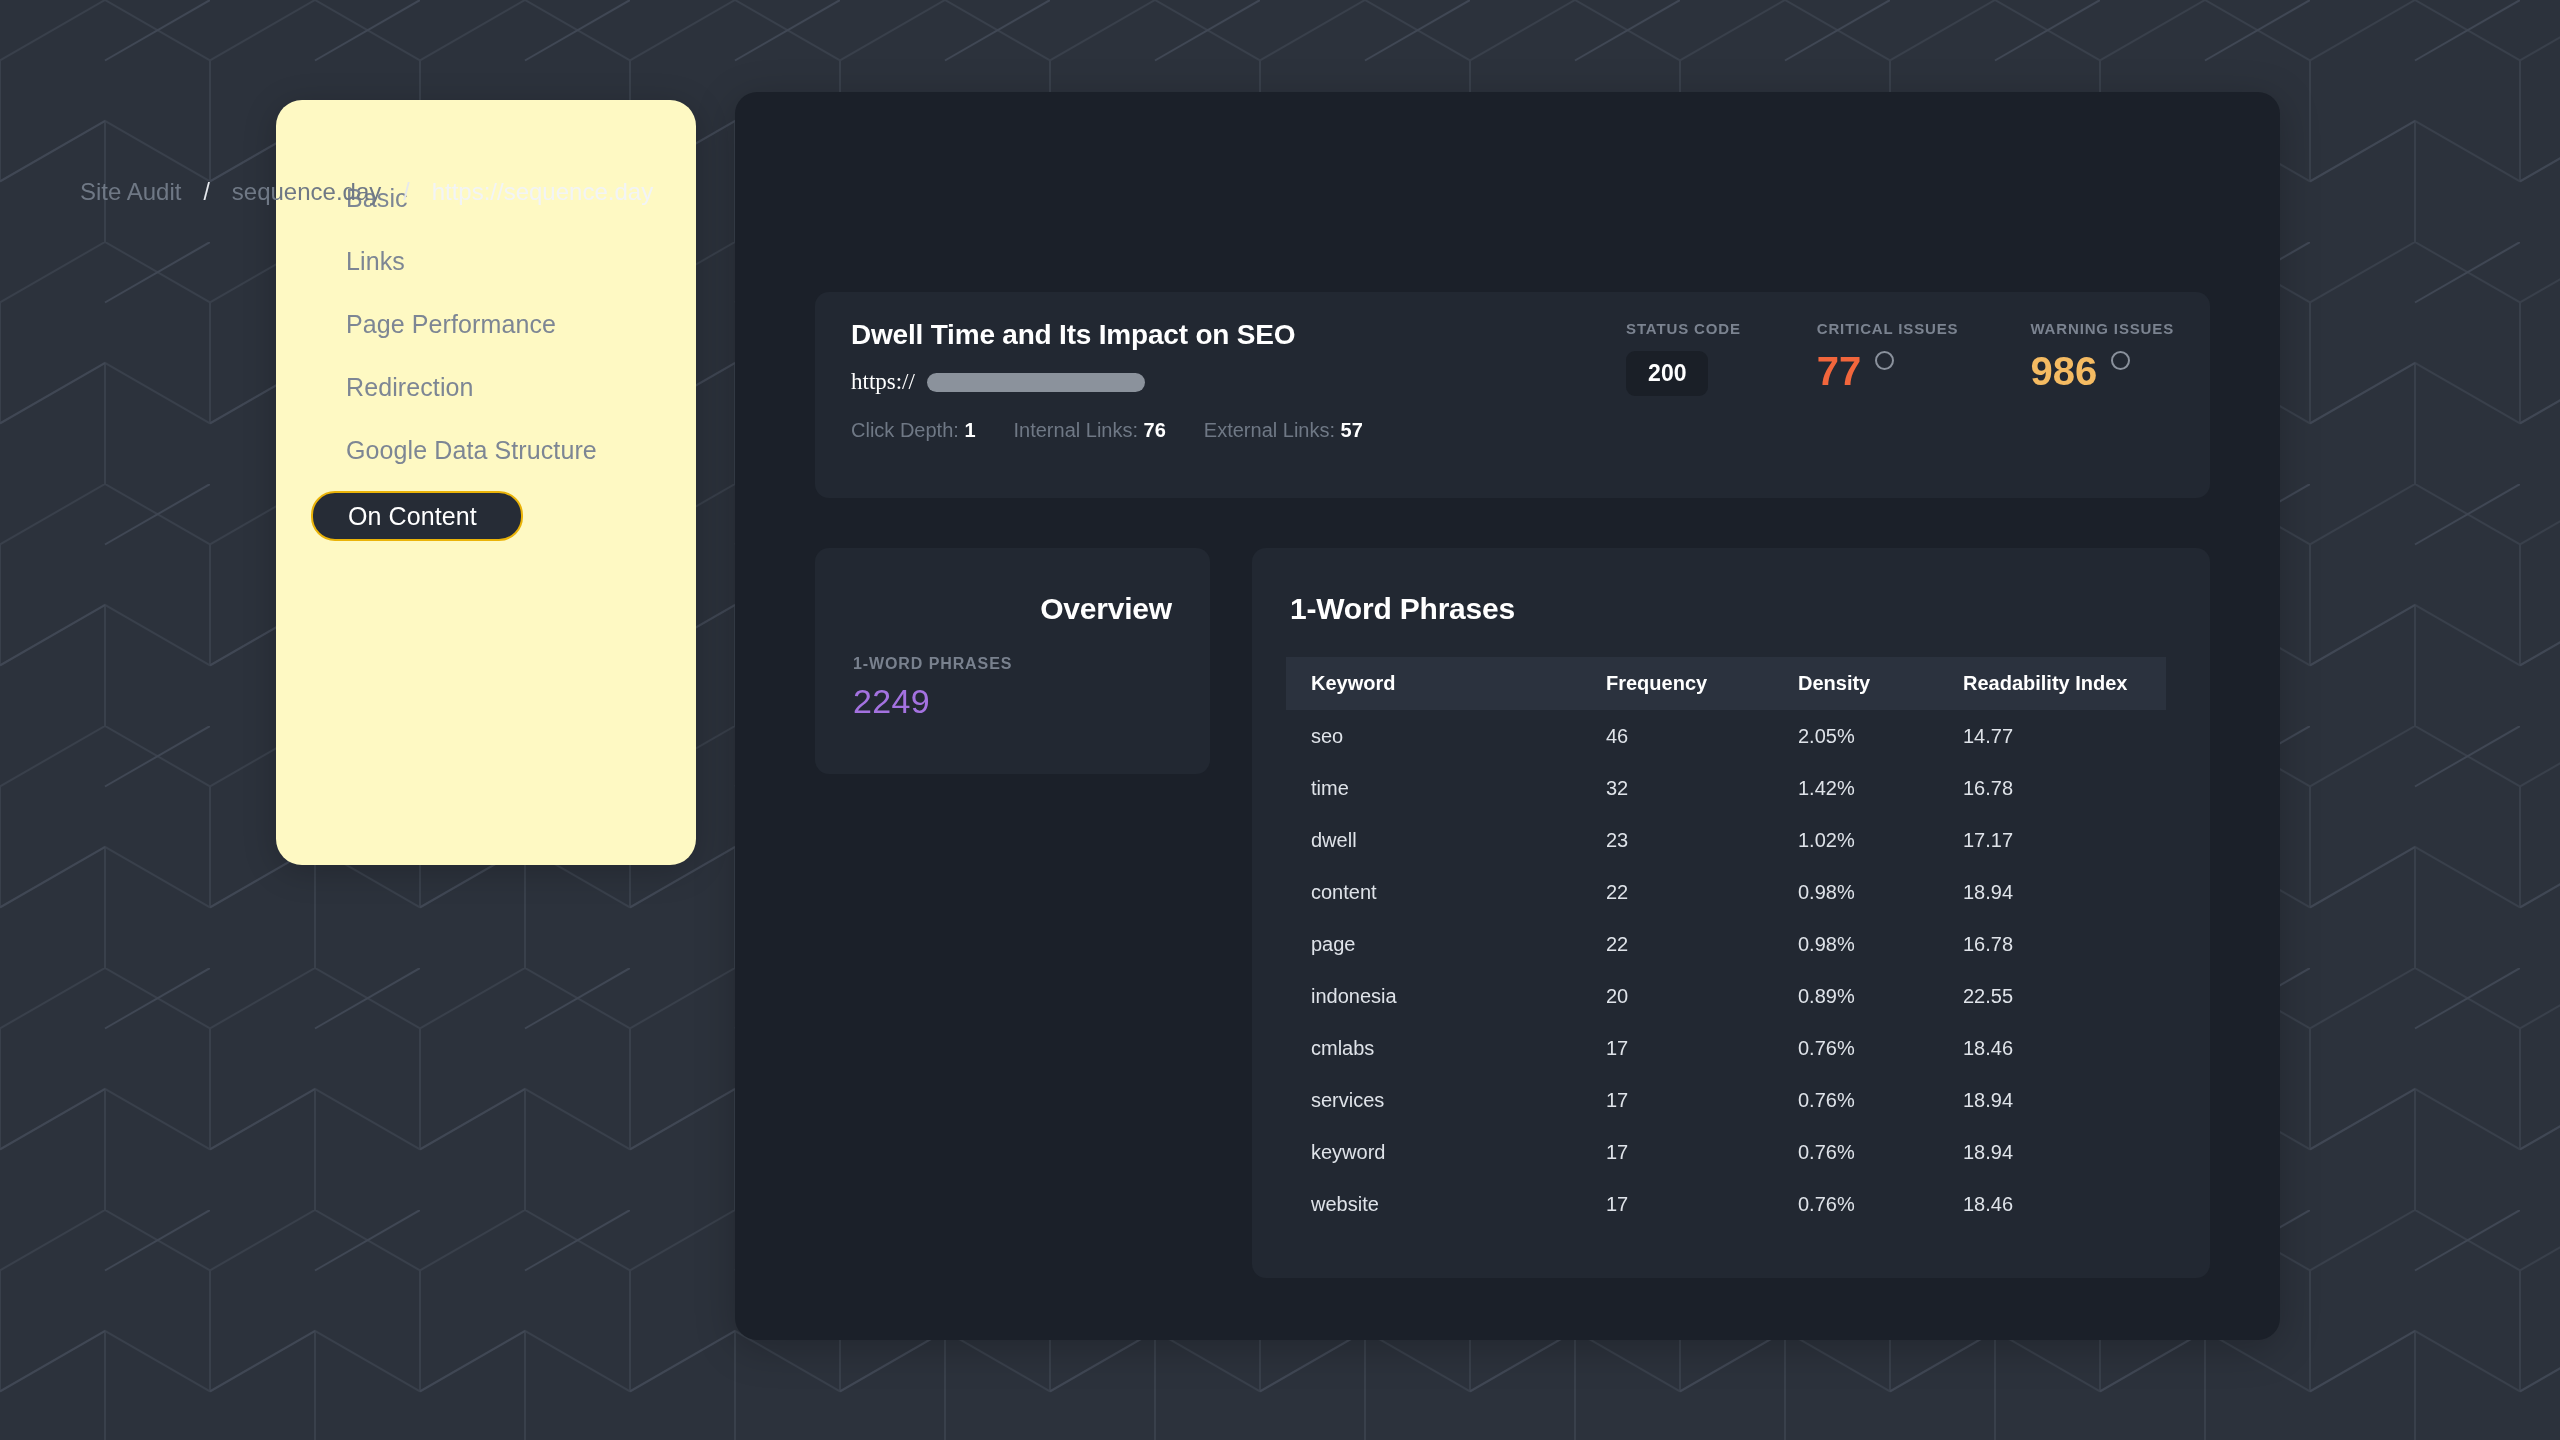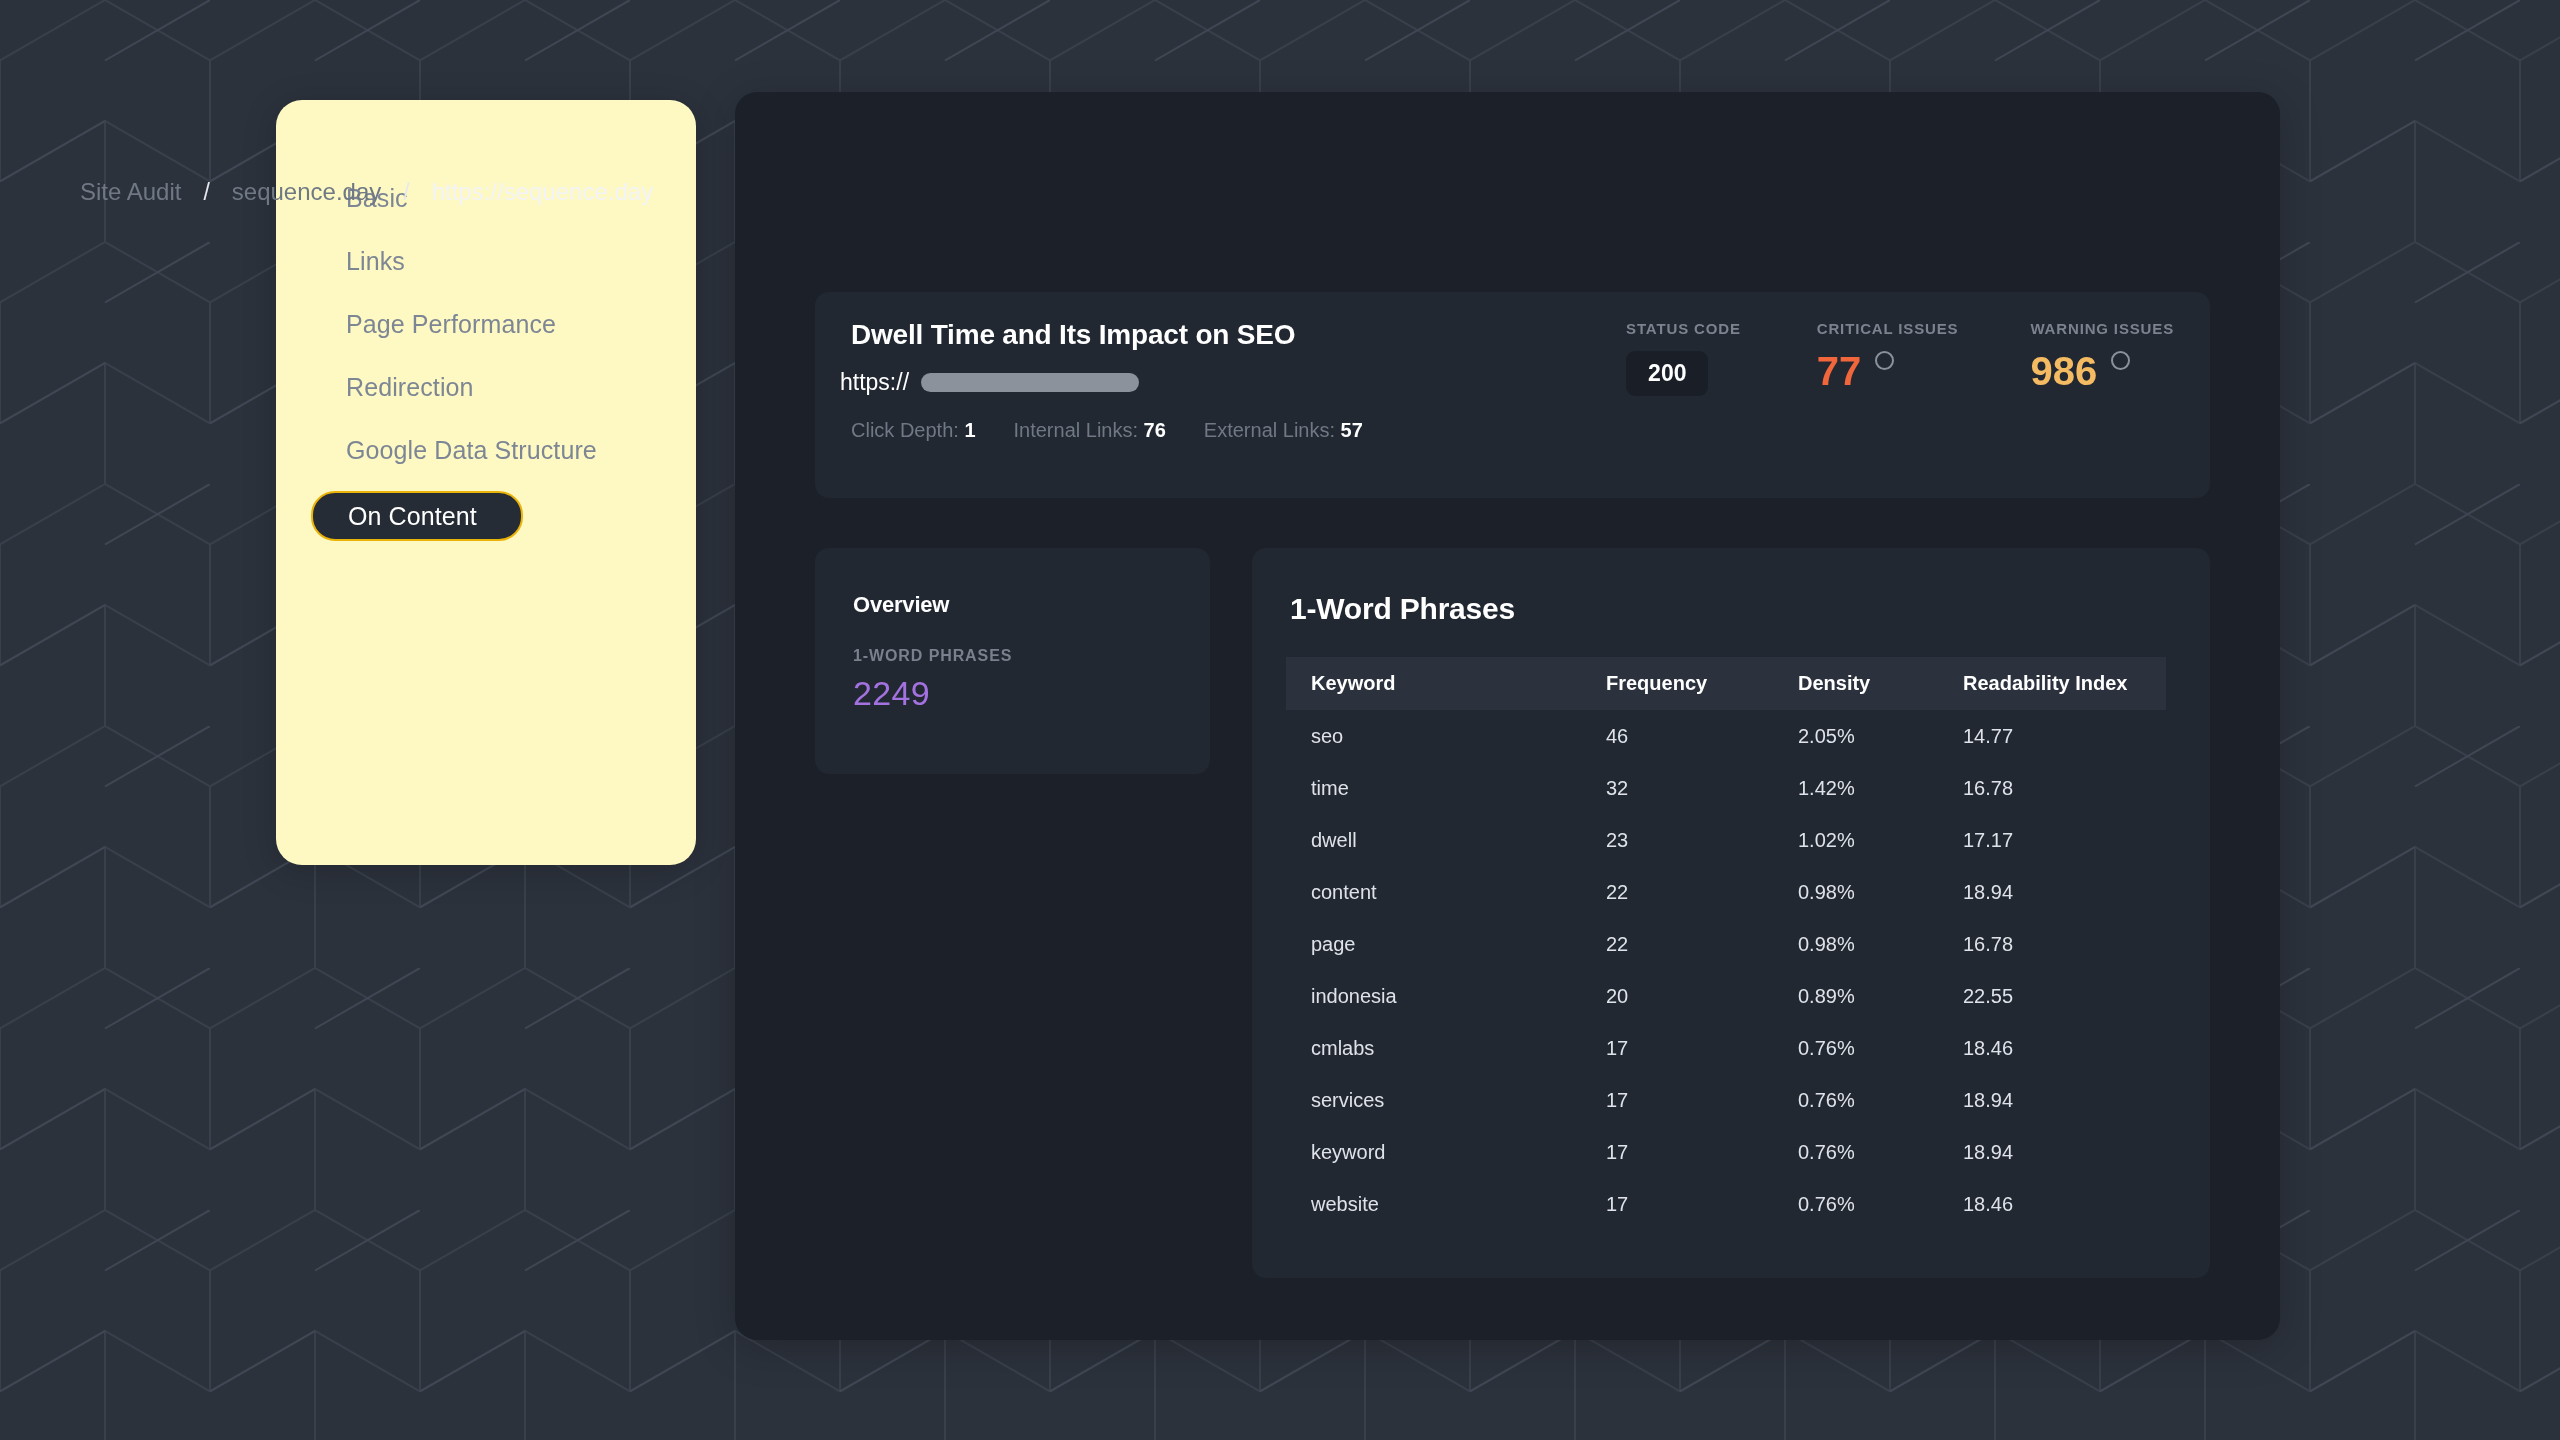--- a/index.html
+++ b/index.html
@@ -109,25 +109,26 @@
     left: 36px;
     top: 27px;
     font-size: 28px;
     font-weight: bold;
     color: #ffffff;
     letter-spacing: -0.2px;
   }
 
   #url-row {
     position: absolute;
-    left: 25px;
+    left: 36px;
     top: 77px;
     display: flex;
     align-items: center;
     gap: 12px;
+    font-family: Liberation Serif, serif;
   }
   #url-scheme { font-size: 23px; color: #ffffff; }
   #url-redacted {
     width: 218px;
     height: 19px;
     border-radius: 10px;
     background: #8b929c;
   }
 
   #meta-row {
@@ -187,24 +188,25 @@
     left: 815px;
     top: 548px;
     width: 395px;
     height: 226px;
     background: #222832;
     border-radius: 14px;
     z-index: 3;
     padding: 44px 38px 0 38px;
   }
   #overview-title {
-    font-size: 22px;
+    font-size: 30px;
     font-weight: bold;
     color: #ffffff;
     letter-spacing: -0.2px;
+    text-align: right;
   }
   #overview-metric-label {
     margin-top: 29px;
     font-size: 16px;
     font-weight: bold;
     color: #79818e;
     letter-spacing: 0.9px;
   }
   #overview-metric-value {
     margin-top: 9px;

